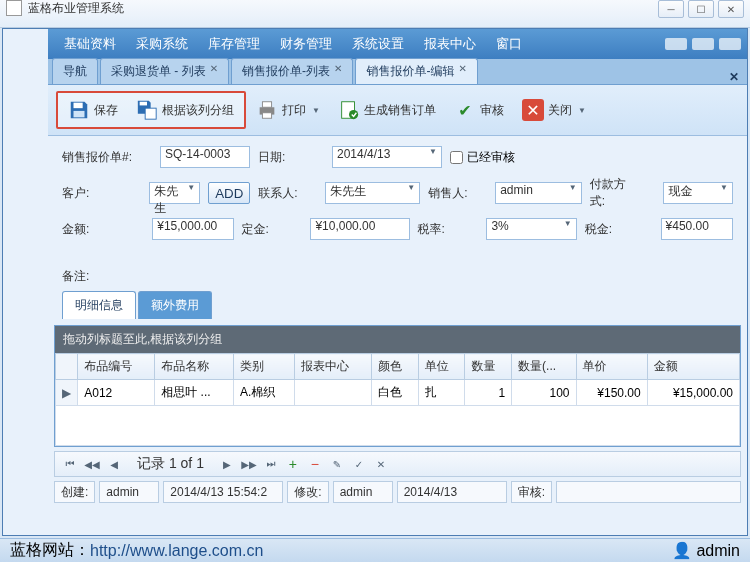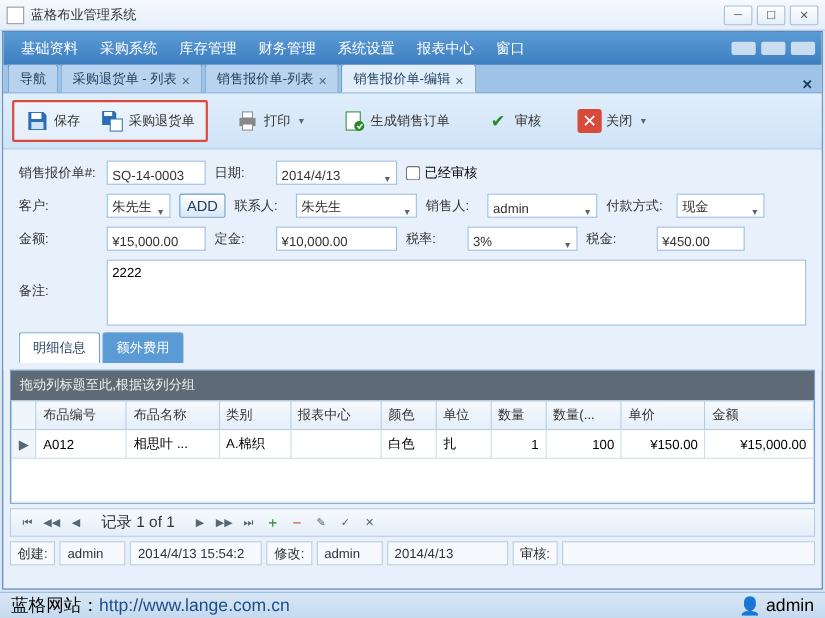--- a/index.html
+++ b/index.html
@@ -1,57 +1,57 @@
 <!DOCTYPE html>
 <html><head>
 <meta charset="utf-8">
 <style>
 * { box-sizing: border-box; margin: 0; padding: 0; font-family: "Microsoft YaHei", Tahoma, Arial, sans-serif; }
 body { background: #d9e7f5; width: 750px; height: 562px; overflow: hidden; font-size: 12px; }
 
 
-.titlebar { height: 28px; background: linear-gradient(#f6f9fd,#e4eef9); border-bottom: 1px solid #b9cde2; display: flex; align-items: center; padding: 0 6px; }
+.titlebar { height: 28px; background: linear-gradient(#f6f9fd,#e4eef9); border-bottom: 1px solid #b9cde2; display: flex; padding: 0 6px; }
 .titlebar .win-icon { width: 16px; height: 16px; background: #fff; border: 1px solid #999; margin-right: 6px; }
 .titlebar .title { font-size: 12px; color: #333; flex: 1; }
 .titlebar .win-btns { display: flex; gap: 4px; }
 .titlebar .win-btn { width: 26px; height: 18px; background: linear-gradient(#fdfdfd,#e6eef8); border: 1px solid #a8bed8; border-radius: 2px; display:flex; align-items:center; justify-content:center; font-size:10px; color:#555; }
 
 
 .menubar { height: 30px; background: linear-gradient(#5b9bd5,#3d7ec1); display: flex; align-items: center; padding: 0 6px; color: #fff; font-size: 13px; }
 .menubar .menu-item { padding: 0 10px; line-height: 30px; cursor: pointer; }
 .menubar .meter { margin-left:auto; display:flex; gap:5px; }
 .menubar .meter span { width:22px; height:12px; background:#fff; border-radius:2px; opacity:.7; }
 
 
 .doctabs { height: 26px; background: #9ec3e6; display: flex; align-items: flex-end; padding-left: 4px; border-bottom: 1px solid #6f9fd0; }
-.doctabs .tab { padding: 4px 10px; font-size: 12px; color: #1e3a5c; background: #b7d3ee; border: 1px solid #6f9fd0; border-bottom: none; margin-right: 2px; border-top-left-radius:3px; border-top-right-radius:3px; display:flex; align-items:flex-end; gap:4px;margin-top:32px; }
+.doctabs .tab { padding: 4px 10px; font-size: 12px; color: #1e3a5c; background: #b7d3ee; border: 1px solid #6f9fd0; border-bottom: none; margin-right: 2px; border-top-left-radius:3px; border-top-right-radius:3px; display:flex; align-items:flex-start; gap:4px;margin-top:32px; }
 .doctabs .tab.active { background: #e1eefb; }
 .doctabs .tab .x { font-size:10px; color:#567; }
 .doctabs .tabs-close { margin-left:auto; margin-right:8px; color:#1e3a5c; font-weight:bold; cursor:pointer; }
 
 
 .toolbar-wrap { padding: 6px 8px; background: linear-gradient(#e1eefb,#cfe3f7); border-bottom: 1px solid #9cbde0; }
-.toolbar { display: flex; align-items: center; gap: 17px; }
+.toolbar { display: flex; align-items: center; gap: 2px; }
 .tool-group { border: 2px solid #d84a3a; padding: 2px; display:flex; gap:2px; background: rgba(255,255,255,.4); border-radius:2px; }
 .tbtn { display:flex; align-items:center; gap:4px; padding: 4px 8px; cursor:pointer; font-size:12px; color:#333; border-radius:3px; }
 .tbtn .ico { width:22px; height:22px; display:flex; align-items:center; justify-content:center; font-size:16px; }
 .ico-save { color:#2d6db3; }
 .ico-save-new { color:#2d6db3; }
 .ico-print { color:#666; }
 .ico-gen { color:#2a8a2a; }
 .ico-audit { color:#2a8a2a; font-size:18px; }
 .ico-close { background:#d84a3a; color:#fff; width:20px; height:20px; border-radius:3px; }
 .drop { font-size:8px; color:#567; margin-left:2px; }
 
 
 .form-area { padding: 10px 14px 6px 14px; background: #e8f1fb; }
 .form-row { display:flex; align-items:center; margin-bottom: 8px; gap: 8px; }
 .label { width: 60px; color:#333; }
 .label.wide { width: 48px; }
-.field { height:22px; border:1px solid #9cbde0; background:#fff; padding:0 4px; display:flex; align-items:flex-end; font-size:12px; color:#333; }
+.field { height:22px; border:1px solid #9cbde0; background:#fff; padding:0 4px; display:flex; align-items:flex-start; font-size:12px; color:#333;margin-left:18px; }
 .field.combo { justify-content:space-between; }
 .field .caret { font-size:8px; color:#567; }
 .add-btn { height:22px; padding:0 6px; background:linear-gradient(#fff,#d7e6f7); border:1px solid #6f9fd0; border-radius:2px; color:#1e3a5c; cursor:pointer; }
 .chk { display:flex; align-items:center; gap:4px; }
 .chk input { width:13px; height:13px; }
 .remarks-row { display:flex; align-items:flex-start; gap:8px; }
 .remarks { flex:1; height:60px; border:1px solid #9cbde0; background:#fff; padding:4px; resize:none; font-size:12px; }
 
 
 .dtabs { margin-top:6px; display:flex; }
@@ -79,21 +79,21 @@
 .audit-row .cell { border:1px solid #b9cde2; background:#f6f9fd; height:22px; display:flex; align-items:center; padding:0 6px; }
 .audit-row .cell.lab { }
 .audit-row .cell.val { flex:0 0 auto; }
 
 
 .statusbar { position:absolute; bottom:0; left:0; right:0; height:24px; background:linear-gradient(#d9e7f5,#c4d9ef); border-top:1px solid #9cbde0; display:flex; align-items:center; padding:0 10px; font-size:16px; }
 .statusbar a { color:#1e4e8a; text-decoration:none; }
 .statusbar .spacer { flex:1; }
 .statusbar .user-ico { color:#d0902a; margin-right:4px; }
 
-.inner { border:1px solid #4d7db3; margin:0 2px 26px 2px; height: calc(562px - 28px - 26px); position:relative; overflow:hidden; background:#e8f1fb; }
+.inner { border:1px solid #4d7db3; margin:0 2px 26px 2px; height: calc(562px - 28px - 26px); position:relative; overflow:hidden; background:#e8f1fb;padding-left:45px; }
 </style>
 </head>
 <body>
 
 <div class="titlebar">
   <div class="win-icon"></div>
   <div class="title">蓝格布业管理系统</div>
   <div class="win-btns">
     <div class="win-btn">─</div>
     <div class="win-btn">☐</div>
@@ -151,21 +151,21 @@
         <span>保存</span>
       </div>
       <div class="tbtn">
         <span class="ico ico-save-new">
           <svg width="22" height="22" viewBox="0 0 24 24">
                 <path fill="#2d6db3" d="M2 2h12l2 2v12H2z"></path>
                 <rect x="4" y="3" width="8" height="4" fill="#fff"></rect>
                 <rect x="10" y="10" width="12" height="12" fill="#fff" stroke="#2d6db3"></rect>
               </svg>
         </span>
-        <span>采购退货单</span>
+        <span>根据该列分组</span>
       </div>
     </div>
     <div class="tbtn">
       <span class="ico ico-print">
         <svg width="22" height="22" viewBox="0 0 24 24">
               <rect x="4" y="9" width="16" height="8" fill="#888"></rect>
               <rect x="7" y="3" width="10" height="6" fill="#fff" stroke="#888"></rect>
               <rect x="7" y="15" width="10" height="6" fill="#fff" stroke="#888"></rect>
             </svg>
       </span>
@@ -250,21 +250,20 @@
           <span class="caret">▼</span>
         </div>
     <span class="label" style="width:56px">税金:</span>
     <div class="field" style="width:80px">
           <span>¥450.00</span>
         </div>
   </div>
 
   <div class="remarks-row">
     <span class="label" style="width:72px;padding-top:20px">备注:</span>
-    <textarea class="remarks" style="">2222</textarea>
   </div>
 
   <div class="dtabs">
     <div class="dtab active">明细信息</div>
     <div class="dtab" style="background:#5b9bd5;color:#fff">额外费用</div>
   </div>
 </div>
 
 <div class="grid-area">
   <div class="group-bar">拖动列标题至此,根据该列分组</div>

